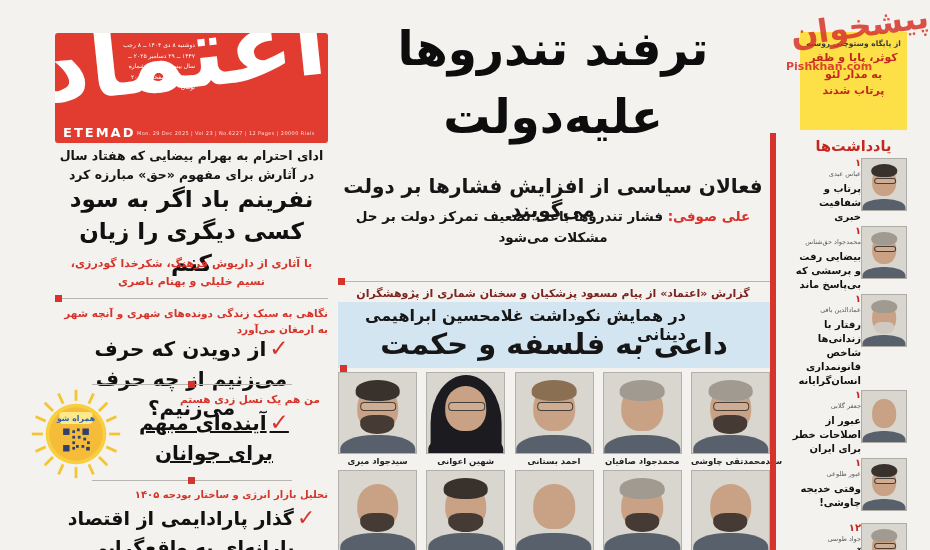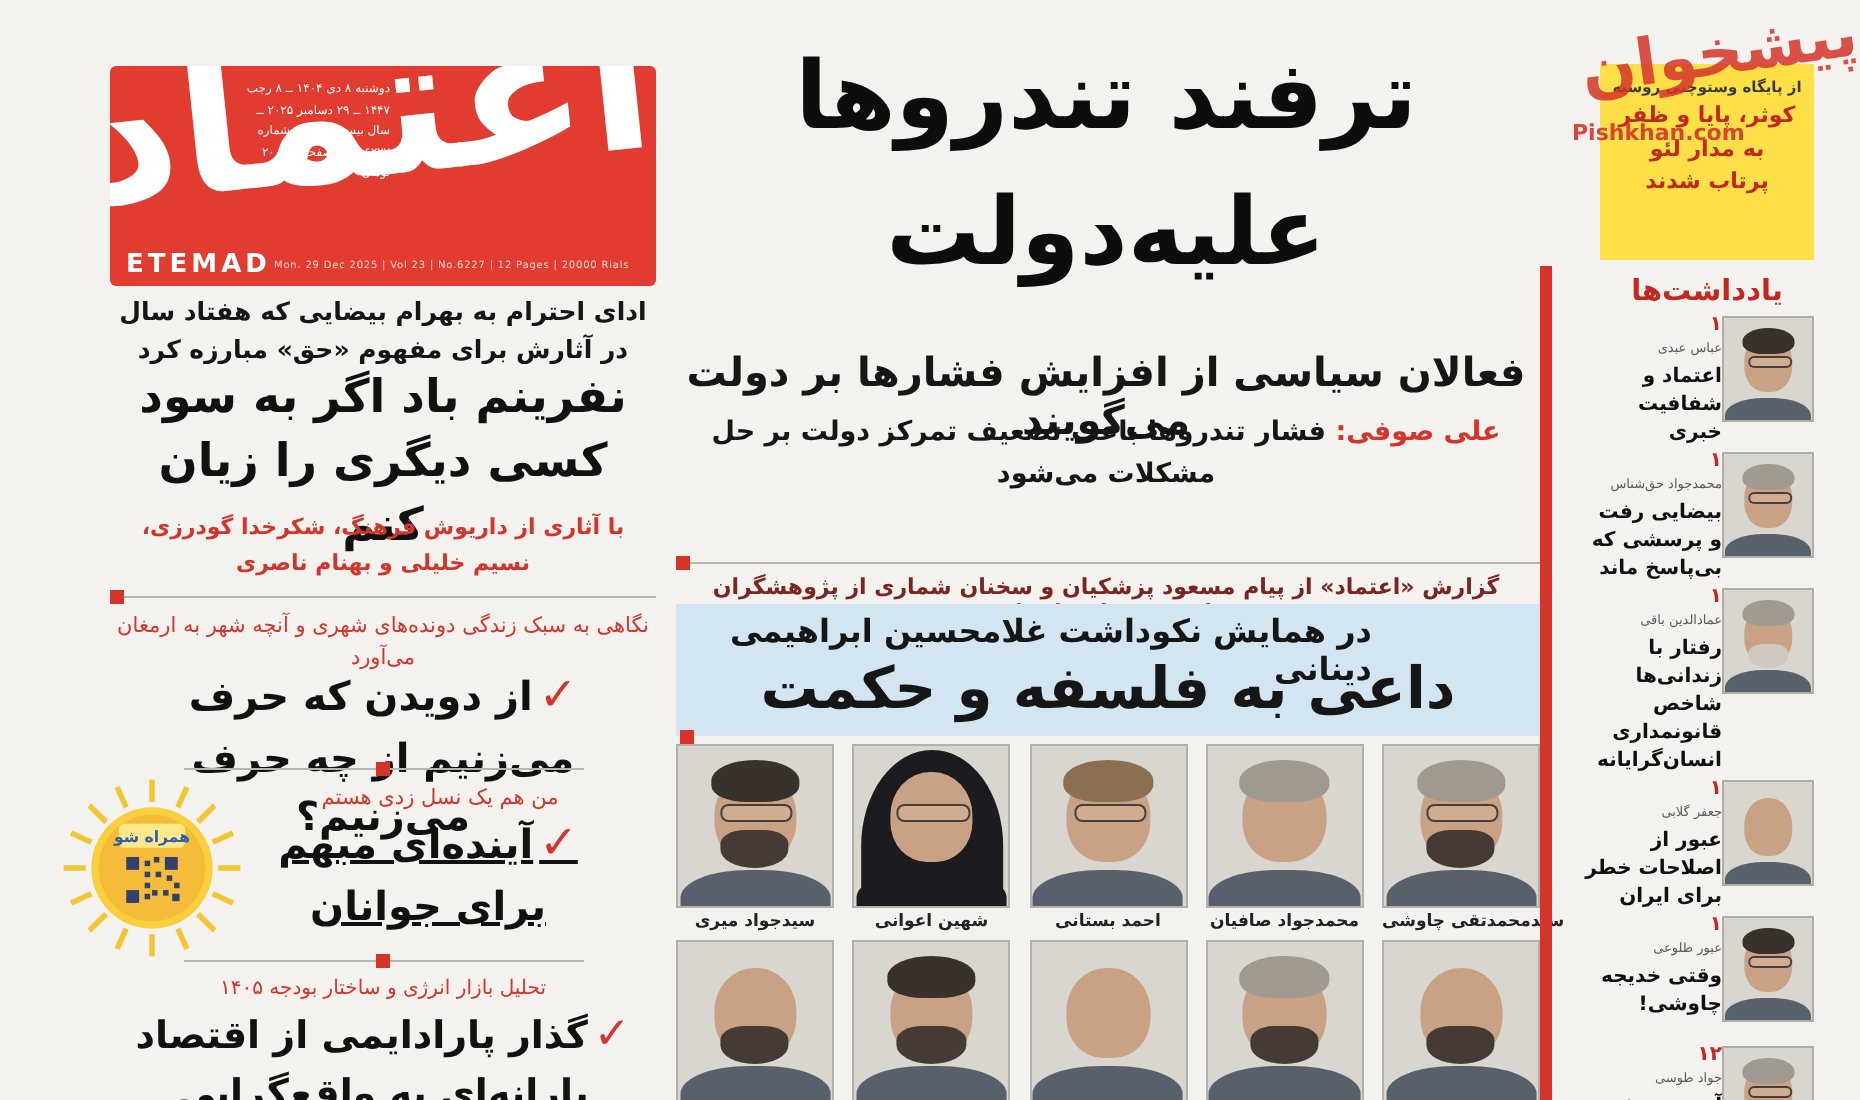--- a/index.html
+++ b/index.html
@@ -12,21 +12,21 @@
   .brand-fa{position:absolute;right:2px;top:-26px;font-size:96px;font-weight:bold;color:#fff;
             transform:rotate(-6deg);letter-spacing:-4px;line-height:1;}
   .dateline{position:absolute;left:64px;top:7px;width:76px;font-size:6px;color:#fff;
             text-align:right;line-height:1.75;direction:rtl;}
   .etemad-en{position:absolute;left:8px;bottom:3px;color:#fff;font-size:13px;font-weight:bold;
              letter-spacing:2px;direction:ltr;}
   .etemad-strip{position:absolute;left:82px;bottom:7px;color:#ffd9d4;font-size:5px;direction:ltr;letter-spacing:.4px;}
 
   
   .kick-b{font-weight:bold;font-size:12.5px;text-align:center;line-height:1.5;}
-  .kick-r{font-weight:normal;font-size:10.5px;color:#d6342a;text-align:center;line-height:1.55;}
+  .kick-r{font-weight:bold;font-size:10.5px;color:#d6342a;text-align:right;line-height:1.55;}
   .hl{font-weight:900;text-align:center;color:#111;}
   .credit{font-weight:bold;font-size:11px;color:#d6342a;text-align:center;line-height:1.6;}
   .check{color:#d6342a;font-weight:900;font-size:1.15em;margin-left:3px;}
   .divider{border-top:1px solid #b9b6b1;height:0;}
   .sq{position:absolute;top:-4px;width:7px;height:7px;background:#d6342a;}
   .sq.l{right:auto;left:0;} .sq.c{left:50%;margin-left:-4px;}
 
   
   .m-head{left:338px;width:430px;font-size:47px;font-weight:900;text-align:center;line-height:1.15;color:#0d0d0d;}
   .deck{left:338px;top:174px;width:430px;font-size:20px;font-weight:900;text-align:center;}
@@ -295,21 +295,21 @@
       <div class="sb-photo">
           <div class="portrait gl">
             <i class="p-head"></i>
             <i class="p-hair"></i>
             <i class="p-body"></i>
           </div>
         </div>
       <div class="sb-text">
         <div class="sb-num">۱</div>
         <div class="sb-author">عباس عبدی</div>
-        <div class="sb-head">اعتماد و شفافیت خبری</div>
+        <div class="sb-head">پرتاب و شفافیت خبری</div>
       </div>
     </div>
 
     <div class="sb-item">
       <div class="sb-photo">
           <div class="portrait gr gl">
             <i class="p-head"></i>
             <i class="p-hair"></i>
             <i class="p-body"></i>
           </div>

